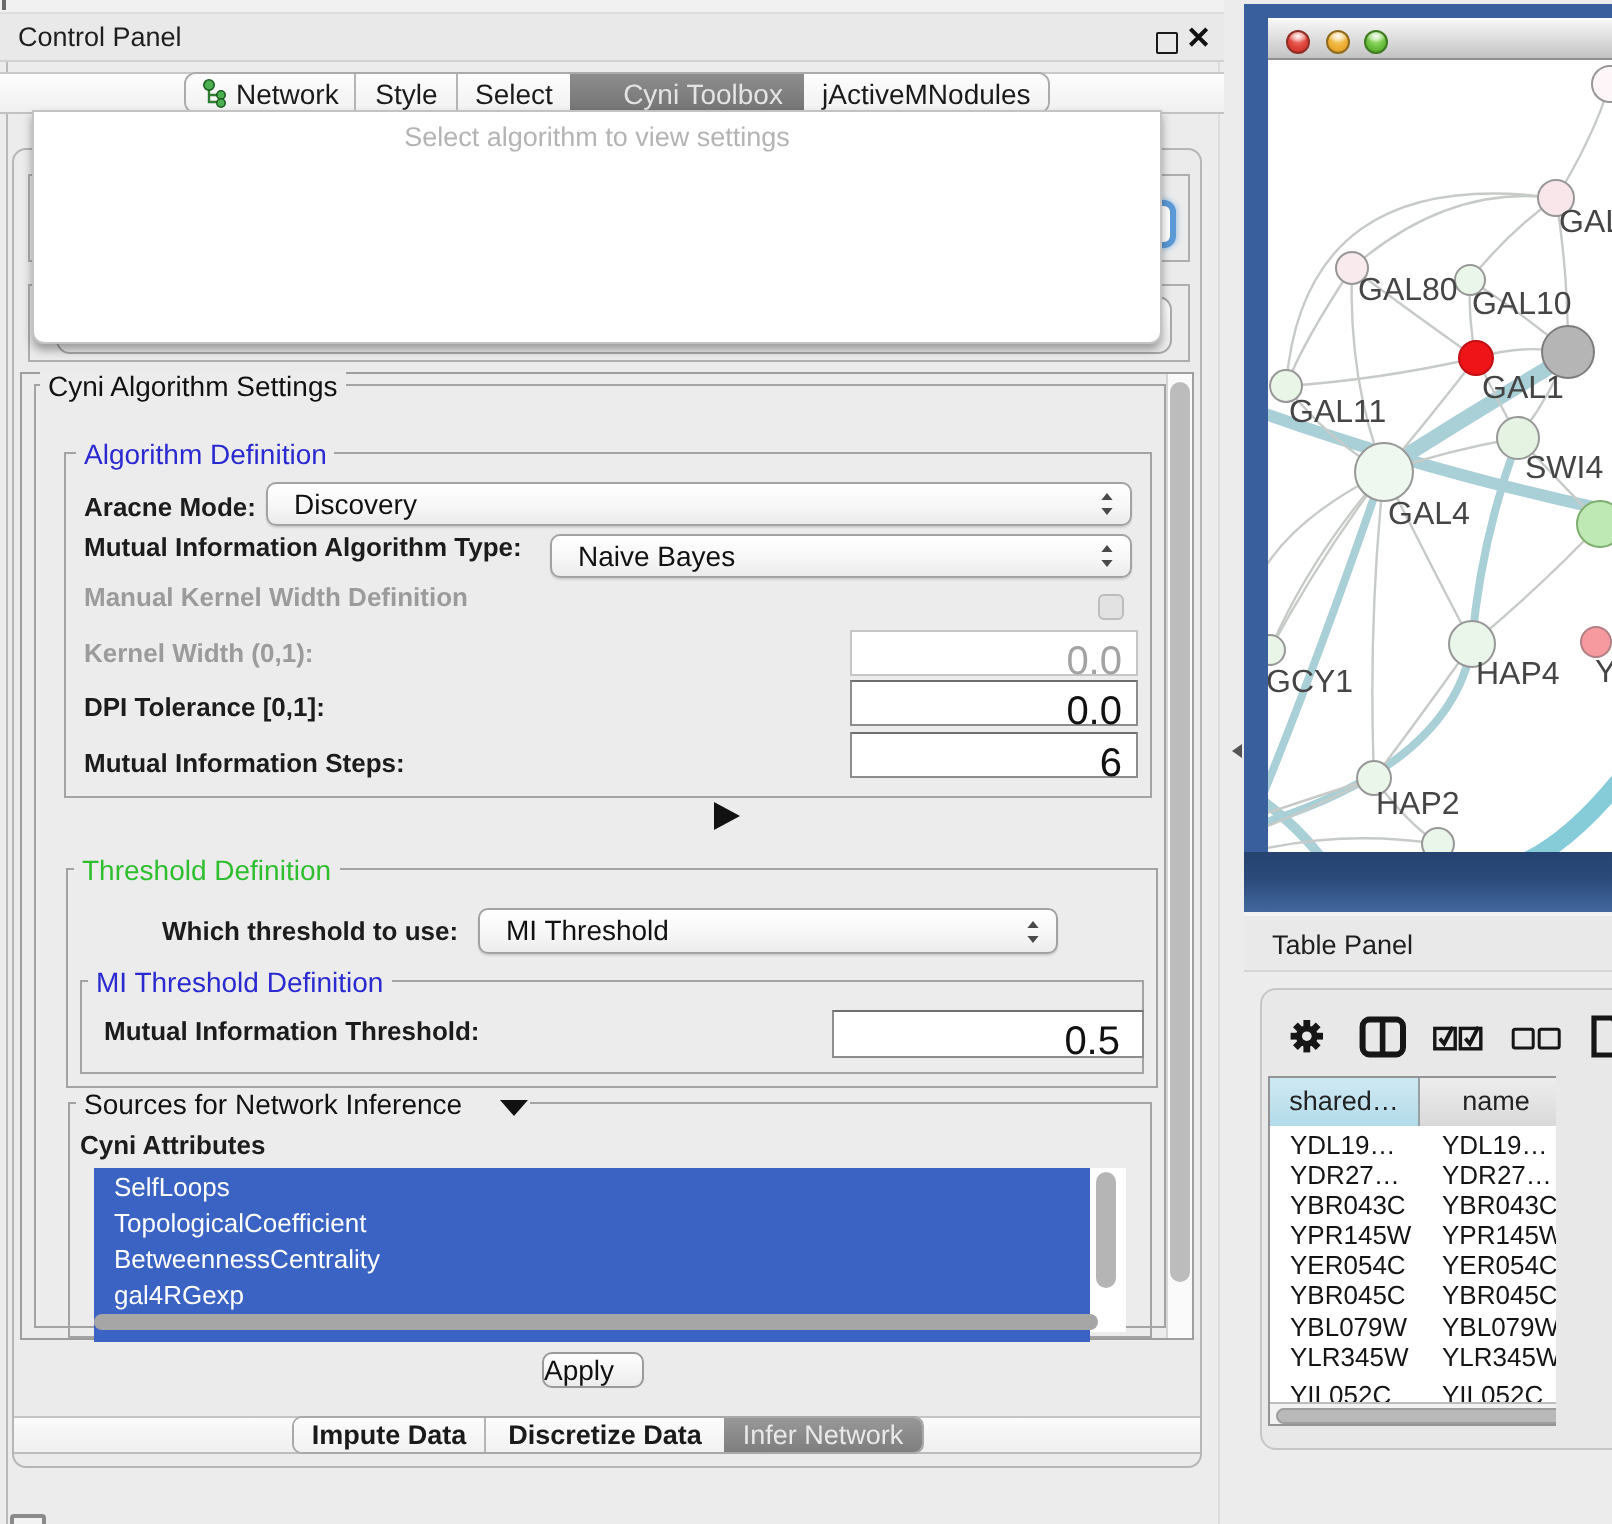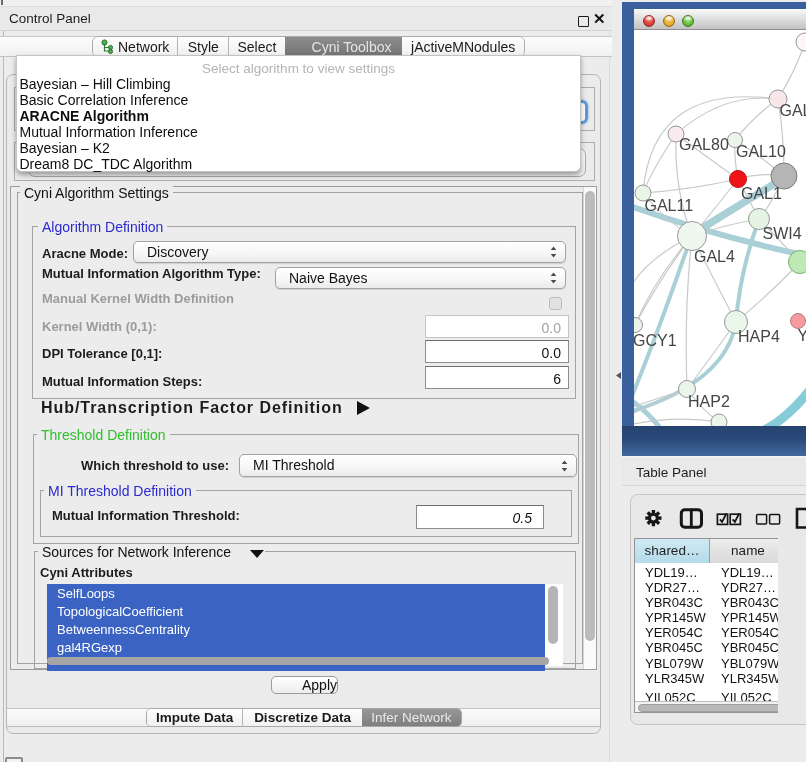--- a/index.html
+++ b/index.html
@@ -6,21 +6,21 @@
 #root{position:relative;width:806px;height:762px;overflow:hidden;background:#ececec;}
 .abs{position:absolute;}
 .lbl{position:absolute;font-size:13px;font-weight:bold;color:#1c1c1c;white-space:nowrap;}
 .lbl.dis{color:#9b9b9b;}
 .gtitle{position:absolute;font-size:14px;background:#ececec;padding:0 4px;white-space:nowrap;line-height:14px;}
 .group{position:absolute;border:1px solid #a3a3a3;}
 .combo{position:absolute;border:1px solid #a2a2a2;border-radius:5px;background:linear-gradient(#ffffff,#f6f6f6 60%,#ebebeb);box-shadow:0 1px 1px rgba(0,0,0,0.12);}
 .combo .ct{position:absolute;left:13px;top:2px;font-size:14px;color:#111;white-space:nowrap;}
 .combo .ar{position:absolute;right:8px;top:50%;margin-top:-6px;width:7px;height:12px;}
 .field{position:absolute;background:#fff;border:1px solid #8d8d8d;border-top:1px solid #6f6f6f;}
-.field .ft{position:absolute;right:7px;top:4px;font-size:14px;color:#111;margin-left:11px;}
+.field .ft{position:absolute;right:7px;top:4px;font-size:20px;color:#111;margin-left:11px;}
 .field.dis{border:1px solid #c6c6c6;}
 .field.dis .ft{color:#a3a3a3;}
 svg{display:block;}
 </style>
 </head>
 <body>
 <div id="root">
 
 <div class="abs" style="left:0;top:0;width:612px;height:6px;background:#f1f1f1;"></div>
 <div class="abs" style="left:1px;top:0;width:2px;height:5px;background:#6a6a6a;"></div>
@@ -94,72 +94,70 @@
 <div class="lbl" style="left:42px;top:346px;">DPI Tolerance [0,1]:</div>
 <div class="field" style="left:425px;top:340px;width:144px;height:23px;box-sizing:border-box;">
       <div class="ft">0.0</div>
     </div>
 
 <div class="lbl" style="left:42px;top:374px;">Mutual Information Steps:</div>
 <div class="field" style="left:425px;top:366px;width:144px;height:23px;box-sizing:border-box;">
       <div class="ft">6</div>
     </div>
 
-<div class="lbl" style="left:41px;top:399px;font-size:16px;letter-spacing:0.95px;">Hub/Transcription Factor Definition</div>
 <div class="abs" style="left:357px;top:401px;width:0;height:0;border-left:13px solid #111;border-top:7px solid transparent;border-bottom:7px solid transparent;"></div>
 
 <div class="group" style="left:33px;top:434px;width:544px;height:108px;"></div>
 <div class="gtitle" style="left:37px;top:428px;color:#2fbe2f;">Threshold Definition</div>
 
 <div class="lbl" style="left:81px;top:458px;">Which threshold to use:</div>
-<div class="combo" style="left:239px;top:454px;width:288px;height:21px;padding-left:48px;">
+<div class="combo" style="left:239px;top:454px;width:288px;height:21px;">
   <div class="ct">MI Threshold</div>
   <svg class="ar" width="7" height="12" viewBox="0 0 7 12">
         <path d="M3.5 0.5 L6.3 4 H0.7 Z" fill="#4a4a4a"></path>
         <path d="M3.5 11.5 L0.7 8 H6.3 Z" fill="#4a4a4a"></path>
       </svg>
 </div>
 
 <div class="group" style="left:40px;top:490px;width:530px;height:45px;"></div>
 <div class="gtitle" style="left:44px;top:484px;color:#2a2ad0;">MI Threshold Definition</div>
 
 <div class="lbl" style="left:52px;top:508px;">Mutual Information Threshold:</div>
-<div class="field" style="left:416px;top:505px;width:128px;height:24px;box-sizing:border-box;font-style:italic;">
+<div class="field" style="left:416px;top:505px;width:156px;height:24px;box-sizing:border-box;">
       <div class="ft" style="right:11px;">0.5</div>
     </div>
 
 <div class="group" style="left:34px;top:551px;width:540px;height:116px;"></div>
 <div class="gtitle" style="left:38px;top:545px;color:#111;padding-right:34px;">Sources for Network Inference</div>
 <div class="abs" style="left:250px;top:550px;width:0;height:0;border-top:8px solid #111;border-left:7px solid transparent;border-right:7px solid transparent;"></div>
 
 <div class="lbl" style="left:40px;top:565px;">Cyni Attributes</div>
 
 <div class="abs" style="left:47px;top:584px;width:516px;height:82px;background:#fff;"></div>
 <div class="abs" style="left:47px;top:584px;width:498px;height:87px;background:#3a63c3;overflow:hidden;">
   <div style="position:absolute;left:10px;top:1px;font-size:13px;color:#fff;line-height:18px;">SelfLoops<br>TopologicalCoefficient<br>BetweennessCentrality<br>gal4RGexp</div>
 </div>
 <div class="abs" style="left:548px;top:586px;width:10px;height:58px;background:#b5b5b5;border-radius:5px;"></div>
 <div class="abs" style="left:47px;top:657px;width:502px;height:8px;background:#a6a6a6;border-radius:4px;"></div>
 
-<div class="abs" style="left:271px;top:676px;width:67px;height:18px;border:1px solid #9a9a9a;border-radius:5px;background:linear-gradient(#ffffff,#ececec);box-sizing:border-box;text-align:right;font-size:14px;color:#111;line-height:16px;">Apply</div>
+<div class="abs" style="left:271px;top:676px;width:51px;height:18px;border:1px solid #9a9a9a;border-radius:5px;background:linear-gradient(#ffffff,#ececec);box-sizing:border-box;text-align:left;font-size:14px;color:#111;line-height:16px;">Apply</div>
 
 <div class="abs" style="left:7px;top:708px;width:593px;height:19px;background:linear-gradient(#fbfbfb,#efefef);border-top:1px solid #c4c4c4;border-bottom:1px solid #bdbdbd;box-sizing:border-box;"></div>
 <div class="abs" style="left:146px;top:708px;width:316px;height:19px;border:1px solid #a8a8a8;border-radius:5px;box-sizing:border-box;overflow:hidden;display:flex;">
   <div style="width:96px;display:flex;align-items:center;justify-content:center;font-size:13.5px;font-weight:bold;color:#1a1a1a;background:linear-gradient(#fdfdfd,#f1f1f1);">Impute Data</div>
   <div style="width:120px;display:flex;align-items:center;justify-content:center;font-size:13.5px;font-weight:bold;color:#1a1a1a;background:linear-gradient(#fdfdfd,#f1f1f1);border-left:1px solid #b5b5b5;">Discretize Data</div>
   <div style="width:100px;display:flex;align-items:center;justify-content:center;font-size:13.5px;color:#e9e9e9;background:linear-gradient(#989898,#7e7e7e);">Infer Network</div>
 </div>
 
 <div class="abs" style="left:5px;top:757px;width:18px;height:12px;border:2px solid #8a8a8a;border-radius:2px;background:#f2f2f2;box-sizing:border-box;"></div>
 
 <div class="abs" style="left:616px;top:372px;width:5px;height:7px;background:#555;clip-path:polygon(100% 0,100% 100%,0 50%);"></div>
 
 <div class="abs" style="left:16px;top:55px;width:565px;height:117px;background:#fff;border:1px solid #c3c3c3;border-radius:0 0 6px 6px;box-shadow:0 3px 5px rgba(0,0,0,0.35);box-sizing:border-box;z-index:50;">
   <div style="position:absolute;left:0;top:5px;width:100%;text-align:center;font-size:13.5px;color:#b4b4b4;">Select algorithm to view settings</div>
-  <div style="position:absolute;left:2.5px;top:20px;font-size:14px;color:#0d0d0d;line-height:16px;white-space:nowrap;">Bayesian – Hill Climbing<br>Basic Correlation Inference<br><b>ARACNE Algorithm</b><br>Mutual Information Inference<br>Bayesian – K2<br>Dream8 DC_TDC Algorithm</div>
 </div>
 
 <div class="abs" style="left:622px;top:2px;width:184px;height:454px;background:#39609c;"></div>
 <div class="abs" style="left:622px;top:426px;width:184px;height:30px;background:linear-gradient(#264370,#2b4a7a 45%,#43689f 100%);"></div>
 <div class="abs" style="left:634px;top:9px;width:172px;height:21px;background:linear-gradient(#f6f6f6,#c3c3c3);border-top:1px solid #fdfdfd;border-bottom:1px solid #8f8f8f;box-sizing:border-box;"></div>
 <div class="abs" style="left:643px;top:15px;width:12px;height:12px;border-radius:50%;background:radial-gradient(ellipse 70% 45% at 50% 20%,rgba(255,255,255,0.95) 0%,rgba(255,255,255,0.5) 40%,rgba(255,255,255,0) 75%),radial-gradient(circle at 50% 35%,#ef7d74 0%,#e0453c 50%,#c62a21 100%);border:1px solid #8e2e26;box-sizing:border-box;"></div>
 <div class="abs" style="left:663px;top:15px;width:12px;height:12px;border-radius:50%;background:radial-gradient(ellipse 70% 45% at 50% 20%,rgba(255,255,255,0.95) 0%,rgba(255,255,255,0.5) 40%,rgba(255,255,255,0) 75%),radial-gradient(circle at 50% 35%,#f6cf6f 0%,#eeb136 50%,#d3941a 100%);border:1px solid #8e6a1d;box-sizing:border-box;"></div>
 <div class="abs" style="left:682px;top:15px;width:12px;height:12px;border-radius:50%;background:radial-gradient(ellipse 70% 45% at 50% 20%,rgba(255,255,255,0.95) 0%,rgba(255,255,255,0.5) 40%,rgba(255,255,255,0) 75%),radial-gradient(circle at 50% 35%,#a6e57e 0%,#6ec442 50%,#49991f 100%);border:1px solid #3e7a1f;box-sizing:border-box;"></div>
 
 <div class="abs" style="left:634px;top:30px;width:172px;height:396px;background:#fff;overflow:hidden;">

